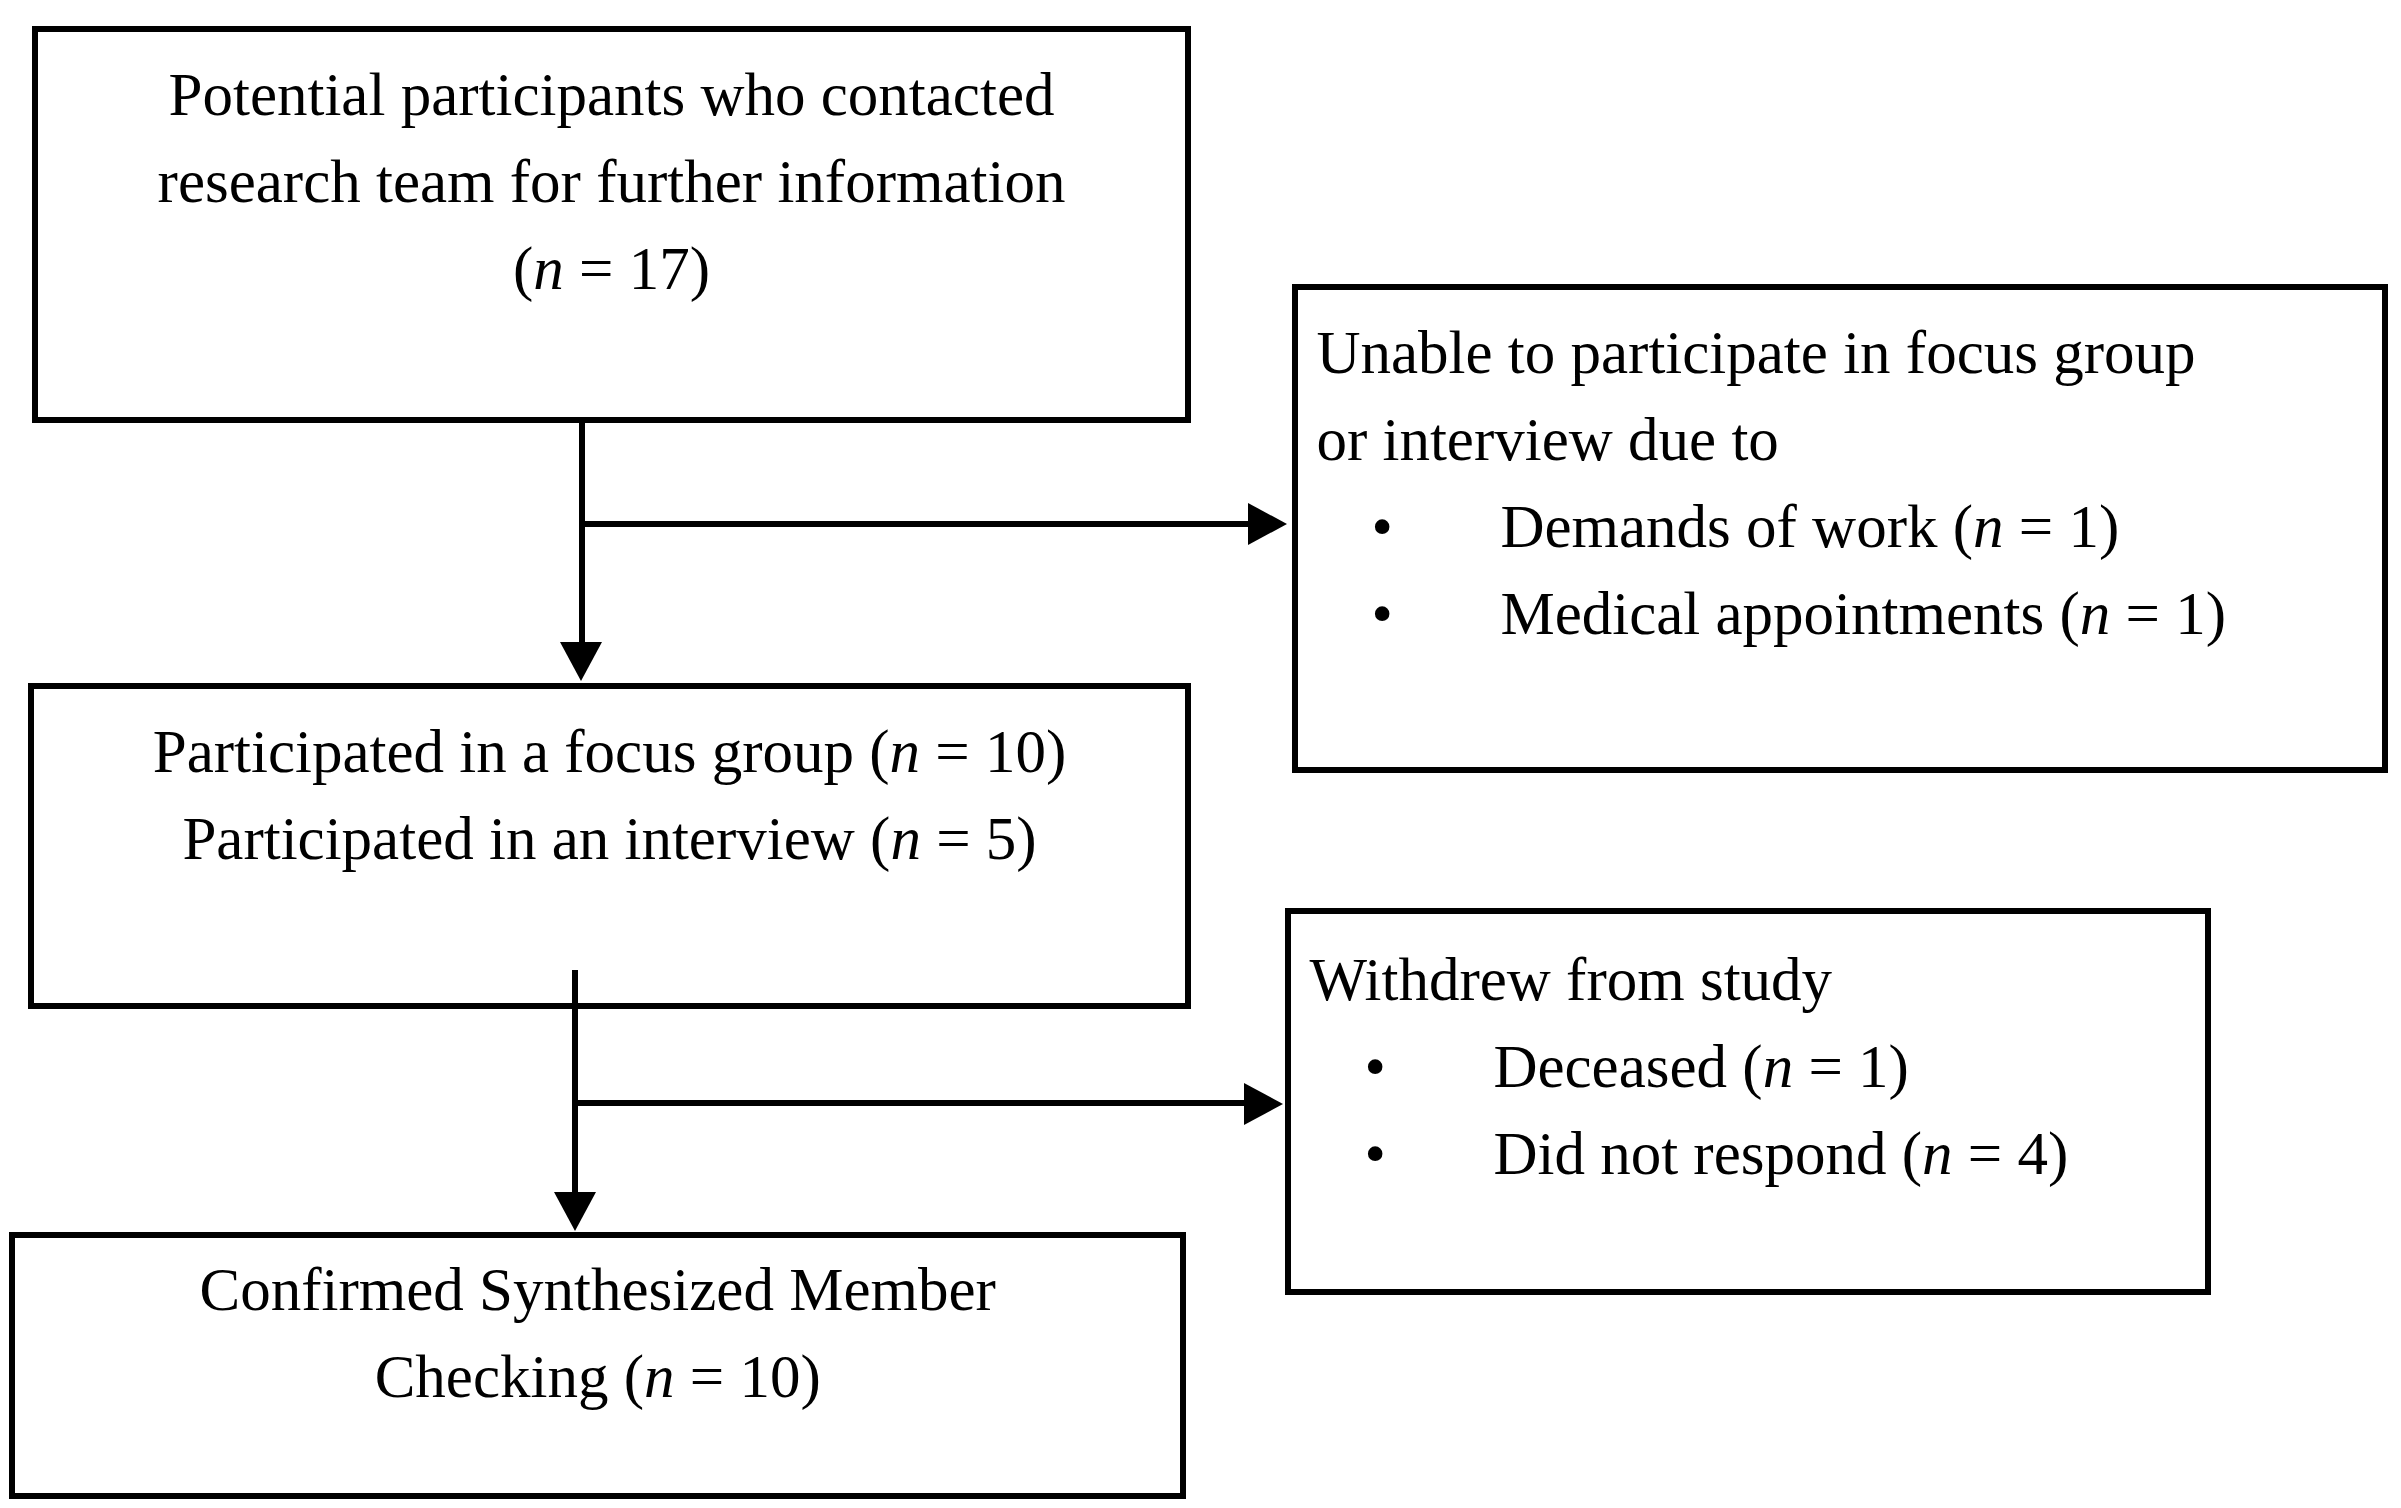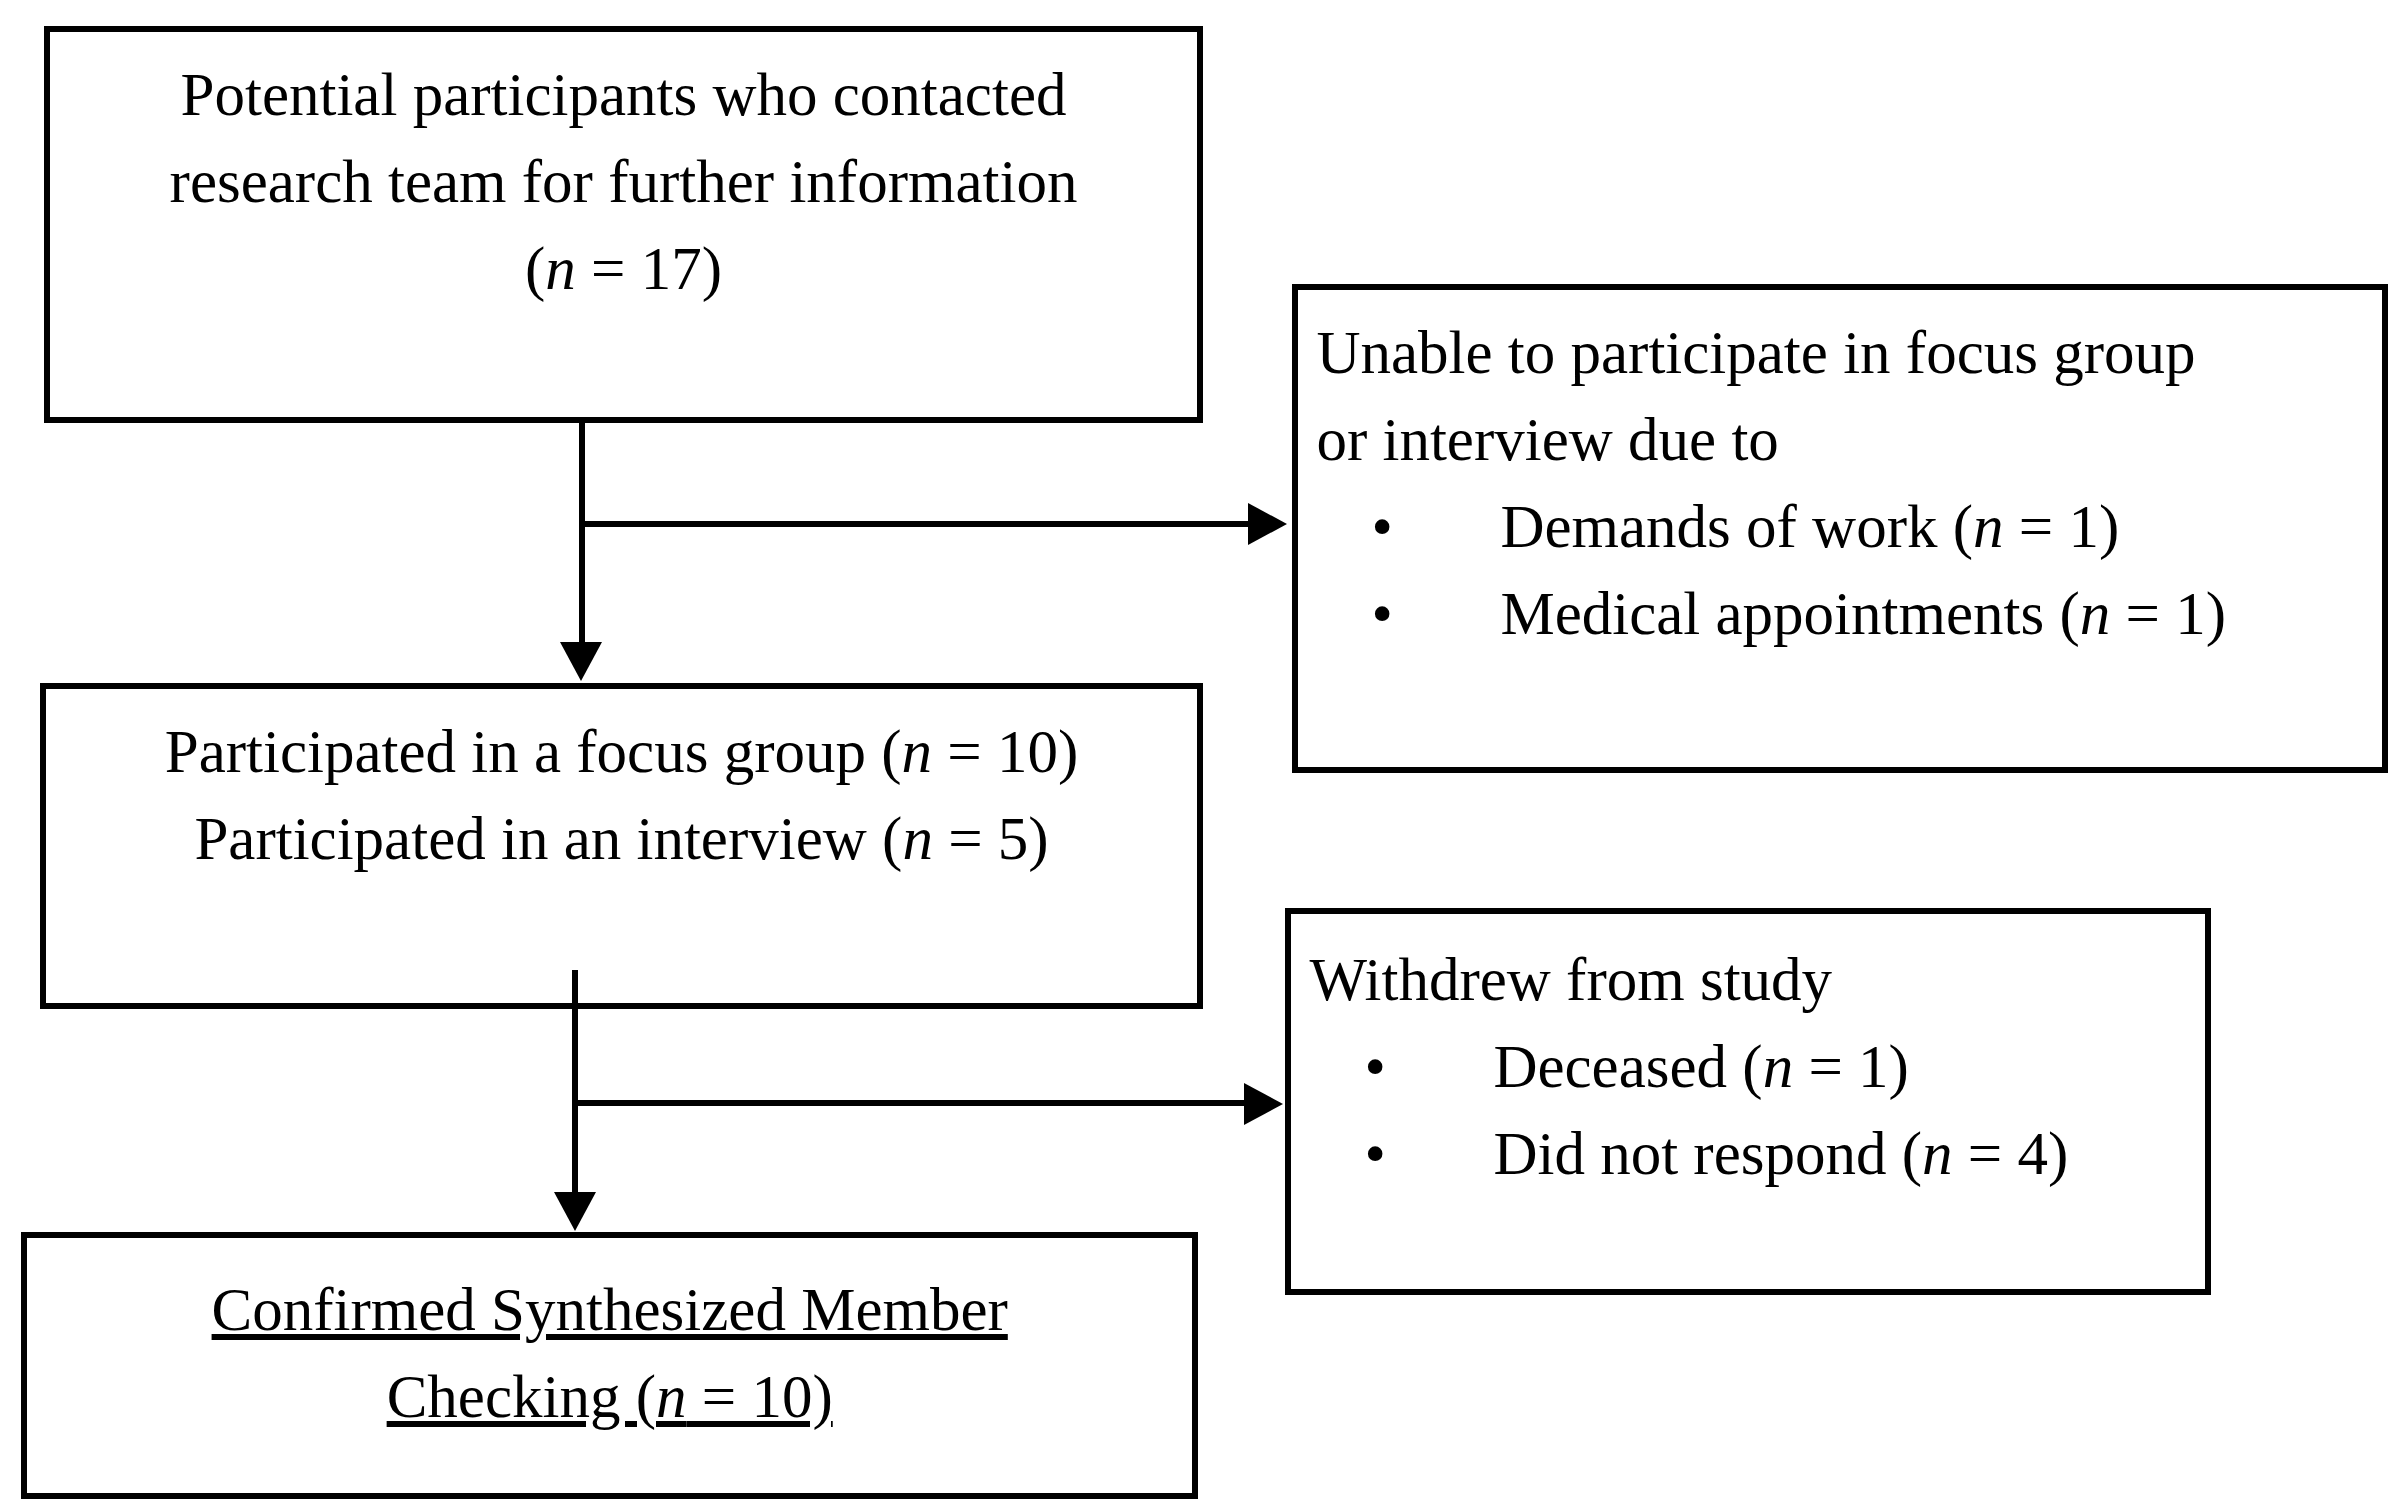--- a/index.html
+++ b/index.html
@@ -17,25 +17,25 @@
     font-size: 61px;
     line-height: 87px;
     overflow: hidden;
   }
   .box {
     position: absolute;
     border: 6.4px solid #000000;
     background: #ffffff;
     box-sizing: border-box;
   }
-  .box--center { text-align: center; margin-left: 12px; }
+  .box--center { text-align: center; }
   .line { white-space: nowrap; }
   .box--potential { left: 32px;   top: 26px;   width: 1159px; height: 397px; padding-top: 19.3px; }
   .box--participated { left: 28px; top: 683px; width: 1163px; height: 326px; padding-top: 19.3px; }
-  .box--confirmed { left: 9.2px;  top: 1232px; width: 1177px; height: 267px; padding-top: 28px; text-decoration: underline; }
+  .box--confirmed { left: 9.2px;  top: 1232px; width: 1177px; height: 267px; padding-top: 8px; }
   .box--unable   { left: 1292px; top: 284px;  width: 1096px; height: 489px; padding: 19.3px 9.2px 0 18.4px; }
   .box--withdrew { left: 1285px; top: 908px;  width: 926px; height: 387px; padding: 22px 9.2px 0 18.4px; }
 
   .bullet-row { display: flex; align-items: baseline; padding-left: 55px; }
   .bullet-marker { flex: none; width: 129px; }
   .bullet-text { white-space: nowrap; }
 
   .connector {
     position: absolute;
     background: #000000;

